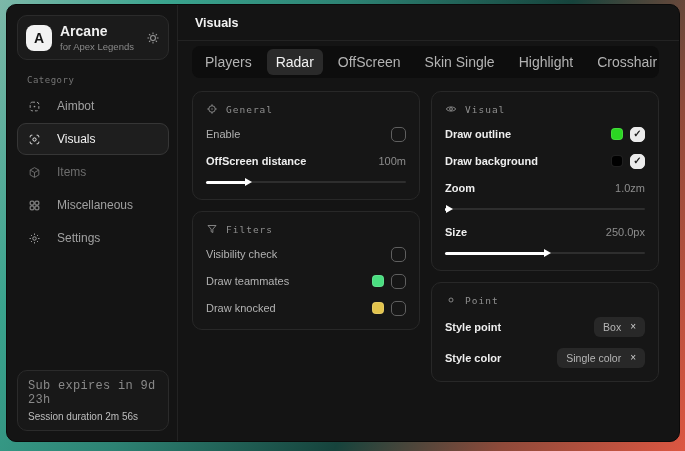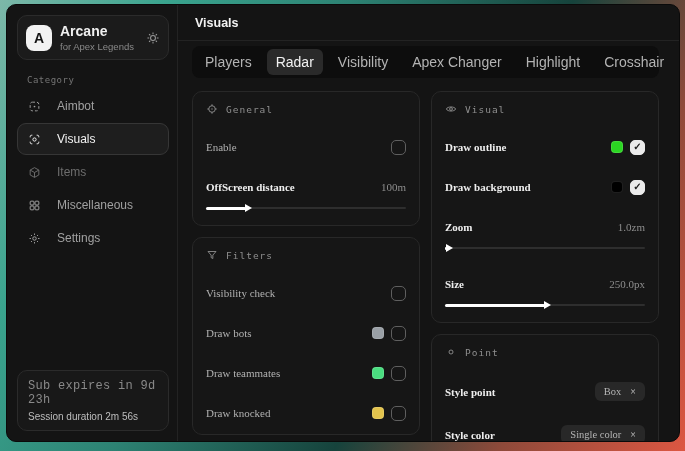--- a/index.html
+++ b/index.html
@@ -35,21 +35,21 @@
   .main-head{ padding:11px 16px 10px 17px; border-bottom:1px solid #232323; }
   .page-title{ color:#f2f2f2; font-size:12.5px; font-weight:bold; }
   .tabbar{ margin:5px 20px 0 14px; background:#0d0d0d; border-radius:8px; padding:3px 4px; display:flex; align-items:center; gap:6px; }
   .tab{ color:#b3b3b3; font-size:14px; padding:5px 9px; border-radius:6px; cursor:pointer; white-space:nowrap; }
   .tab.sel{ background:#2a2a2a; color:#f2f2f2; }
   .content{ flex:1; display:grid; grid-template-columns:1fr 1fr; gap:11px; padding:13px 20px 16px 14px; align-content:start; }
   .col{ display:flex; flex-direction:column; gap:11px; min-width:0;text-align:right; }
   .card{ background:#161616; border:1px solid #282828; border-radius:10px; padding:11px 13px 13px; }
   .card-head{ display:flex; align-items:center; gap:8px; color:#8f8f8f; margin-bottom:3px; }
   .card-head .ttl{ font-family:"DejaVu Sans Mono", monospace; font-size:9.5px; letter-spacing:1px; }
-  .row{ display:flex; align-items:center; justify-content:space-between; margin-top:24px; min-height:16px;font-family:Liberation Serif, serif; }
+  .row{ display:flex; align-items:center; justify-content:space-between; margin-top:11px; min-height:16px; }
   .lbl{ font-size:11px; color:#b2b2b2; }
   .lbl.bright{ color:#eeeeee; font-weight:bold; }
   .val{ font-size:11px; color:#8d8d8d; }
   .right{ display:flex; align-items:center; gap:7px; }
   
   .cb{ width:15px; height:15px; border:1.5px solid #5f5f5f; border-radius:5px; display:inline-flex; align-items:center; justify-content:center; cursor:pointer; background:transparent; }
   .cb.checked{ background:#ebebeb; border-color:#ebebeb; color:#1a1a1a; font-size:10px; font-weight:bold; line-height:1; }
   
   .sw{ width:12px; height:12px; border-radius:4px; border:1px solid rgba(255,255,255,.12); }
   
@@ -146,22 +146,22 @@
   </aside>
 
   <main class="main">
     <div class="main-head">
       <div class="page-title">Visuals</div>
     </div>
 
     <div class="tabbar">
       <span class="tab">Players</span>
       <span class="tab sel">Radar</span>
-      <span class="tab">Visibility</span>
-      <span class="tab">Apex Changer</span>
+      <span class="tab">OffScreen</span>
+      <span class="tab">Skin Single</span>
       <span class="tab">Highlight</span>
       <span class="tab">Crosshair</span>
     </div>
 
     <div class="content">
 
       <div class="col">
 
         <div class="card">
           <div class="card-head">
@@ -197,27 +197,20 @@
                 <path d="M4 5h16l-6.3 7.2V19l-3.4-1.8v-5L4 5z"></path>
               </svg>
             </span>
             <span class="ttl">Filters</span>
           </div>
           <div class="row">
             <span class="lbl">Visibility check</span>
             <span class="cb"></span>
           </div>
           <div class="row">
-            <span class="lbl">Draw bots</span>
-            <span class="right">
-              <span class="sw" style="background: rgb(154, 160, 166);"></span>
-              <span class="cb"></span>
-            </span>
-          </div>
-          <div class="row">
             <span class="lbl">Draw teammates</span>
             <span class="right">
               <span class="sw" style="background: rgb(74, 222, 128);"></span>
               <span class="cb"></span>
             </span>
           </div>
           <div class="row">
             <span class="lbl">Draw knocked</span>
             <span class="right">
               <span class="sw" style="background: rgb(227, 196, 77);"></span>

